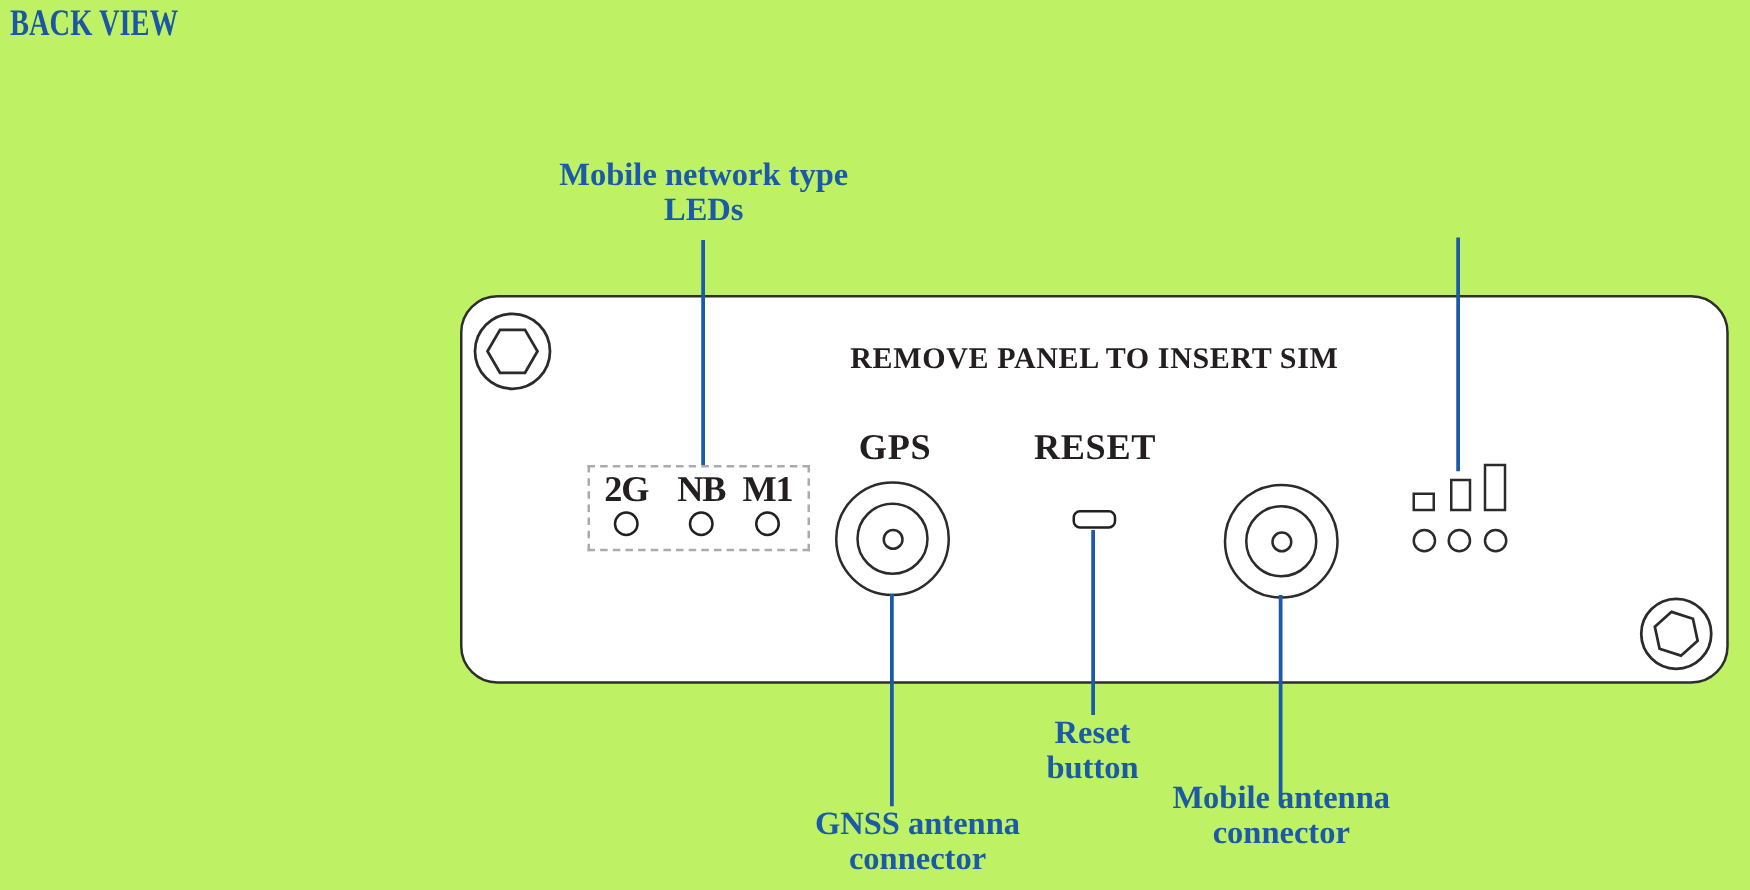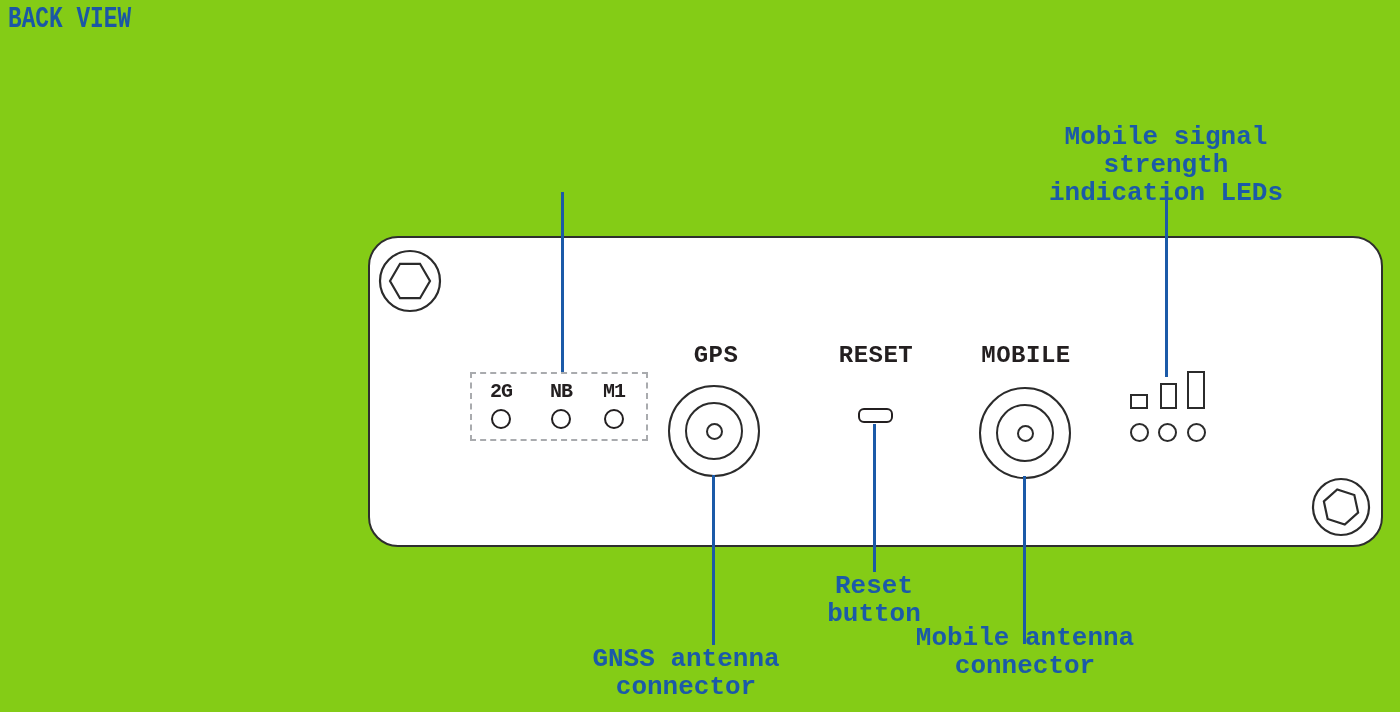--- a/index.html
+++ b/index.html
@@ -1,22 +1,22 @@
 <!DOCTYPE html>
 <html><head>
 <meta charset="utf-8">
 <style>
   * { margin: 0; padding: 0; box-sizing: border-box; }
   body { background: #ffffff; }
   .stage {
     position: relative;
     width: 1400px;
     height: 712px;
-    background: #84cc16;
-    font-family: Liberation Mono, monospace;
+    background: #bef264;
+    font-family: Liberation Serif, serif;
     overflow: hidden;
   }
   .page-title {
     position: absolute;
     left: 8px; top: 2px;
     font-size: 30px;
     font-weight: 700;
     color: #1b57a5;
     letter-spacing: 0px;
     transform: scaleX(0.76);
@@ -53,21 +53,21 @@
     position: absolute;
     left: 0; right: 0; top: 36px;
     text-align: center;
     font-size: 24px;
     font-weight: 700;
     letter-spacing: 0.5px;
     color: #231f20;
   }
   .port-label {
     position: absolute;
-    font-size: 24px;
+    font-size: 29px;
     font-weight: 700;
     color: #231f20;
     text-align: center;
     letter-spacing: 0.5px;
   }
   .gps-label    { left: 286px; top: 104px; width: 120px; }
   .reset-label  { left: 436px; top: 104px; width: 140px; }
   .mobile-label { left: 576px; top: 104px; width: 160px; }
   .connector {
     position: absolute;
@@ -94,21 +94,21 @@
     position: absolute;
     left: 100px; top: 134px;
     width: 178px; height: 69px;
     border: 2px dashed #a9abae;
   }
   .led-col { position: absolute; top: 3px; width: 58px; text-align: center; }
   .led-col-0 { left: 0px; }
   .led-col-1 { left: 60px; }
   .led-col-2 { left: 113px; }
   .led-label {
-    font-size: 20px;
+    font-size: 29px;
     font-weight: 700;
     line-height: 30px;
     letter-spacing: -1px;
     color: #231f20;
   }
   .led-circle {
     width: 20px; height: 20px;
     border: 2.5px solid #231f20;
     border-radius: 50%;
     margin: 2px auto 0;
@@ -136,38 +136,38 @@
     border-radius: 50%;
     background: #ffffff;
   }
   .sig-led-1 { left: 760px; top: 185px; }
   .sig-led-2 { left: 788px; top: 185px; }
   .sig-led-3 { left: 817px; top: 185px; }
 
   .co-network { left: 423px; top: 126px; width: 280px; }
   .co-signal  { left: 1006px; top: 123px; width: 320px; }
   .co-reset   { left: 794px; top: 572px; width: 160px; }
-  .co-gnss    { left: 556px; top: 645px; width: 260px; }
+  .co-gnss    { left: 604px; top: 645px; width: 260px; }
   .co-mobile  { left: 895px; top: 624px; width: 260px; }
 
   .ld-network { left: 561px; top: 192px; height: 180px; }
   .ld-signal  { left: 1165px; top: 190px; height: 187px; }
   .ld-gnss    { left: 712px; top: 475px; height: 170px; }
   .ld-reset   { left: 873px; top: 424px; height: 148px; }
   .ld-mobile  { left: 1023px; top: 476px; height: 168px; }
 </style>
 </head>
 <body>
 
 <div class="stage">
 
   <div class="page-title">BACK VIEW</div>
 
-  <div class="callout co-signal">Mobile signal strength
-indication LEDs</div>
+  <div class="callout co-network">Mobile network type
+LEDs</div>
   <div class="callout co-reset">Reset
 button</div>
   <div class="callout co-gnss">GNSS  antenna
 connector</div>
   <div class="callout co-mobile">Mobile antenna
 connector</div>
 
   <div class="leader ld-network"></div>
   <div class="leader ld-signal"></div>
   <div class="leader ld-gnss"></div>
@@ -179,20 +179,21 @@
     <svg class="screw screw-tl" width="64" height="64" viewBox="0 0 64 64">
       <circle cx="32" cy="32" r="30" fill="none" stroke="#2b2b2b" stroke-width="2.2"></circle>
       <polygon points="12,32 22,14.8 42,14.8 52,32 42,49.2 22,49.2" fill="none" stroke="#2b2b2b" stroke-width="2.2"></polygon>
     </svg>
 
     <svg class="screw screw-br" width="60" height="60" viewBox="0 0 60 60">
       <circle cx="30" cy="30" r="28" fill="none" stroke="#2b2b2b" stroke-width="2.2"></circle>
       <polygon points="12,30 21,14.5 39,14.5 48,30 39,45.5 21,45.5" fill="none" stroke="#2b2b2b" stroke-width="2.2" transform="rotate(18 30 30)"></polygon>
     </svg>
 
+    <div class="sim-notice">REMOVE PANEL TO INSERT SIM</div>
 
     <div class="led-box">
       <div class="led-col led-col-0">
         <div class="led-label">2G</div>
         <div class="led-circle"></div>
       </div>
       <div class="led-col led-col-1">
         <div class="led-label">NB</div>
         <div class="led-circle"></div>
       </div>
@@ -205,21 +206,20 @@
     <div class="port-label gps-label">GPS</div>
     <div class="connector gps-connector">
       <div class="mid">
         <div class="pin"></div>
       </div>
     </div>
 
     <div class="port-label reset-label">RESET</div>
     <div class="reset-hole"></div>
 
-    <div class="port-label mobile-label">MOBILE</div>
     <div class="connector mobile-connector">
       <div class="mid">
         <div class="pin"></div>
       </div>
     </div>
 
     <div class="sig-bar sig-bar-1"></div>
     <div class="sig-bar sig-bar-2"></div>
     <div class="sig-bar sig-bar-3"></div>
     <div class="sig-led sig-led-1"></div>

